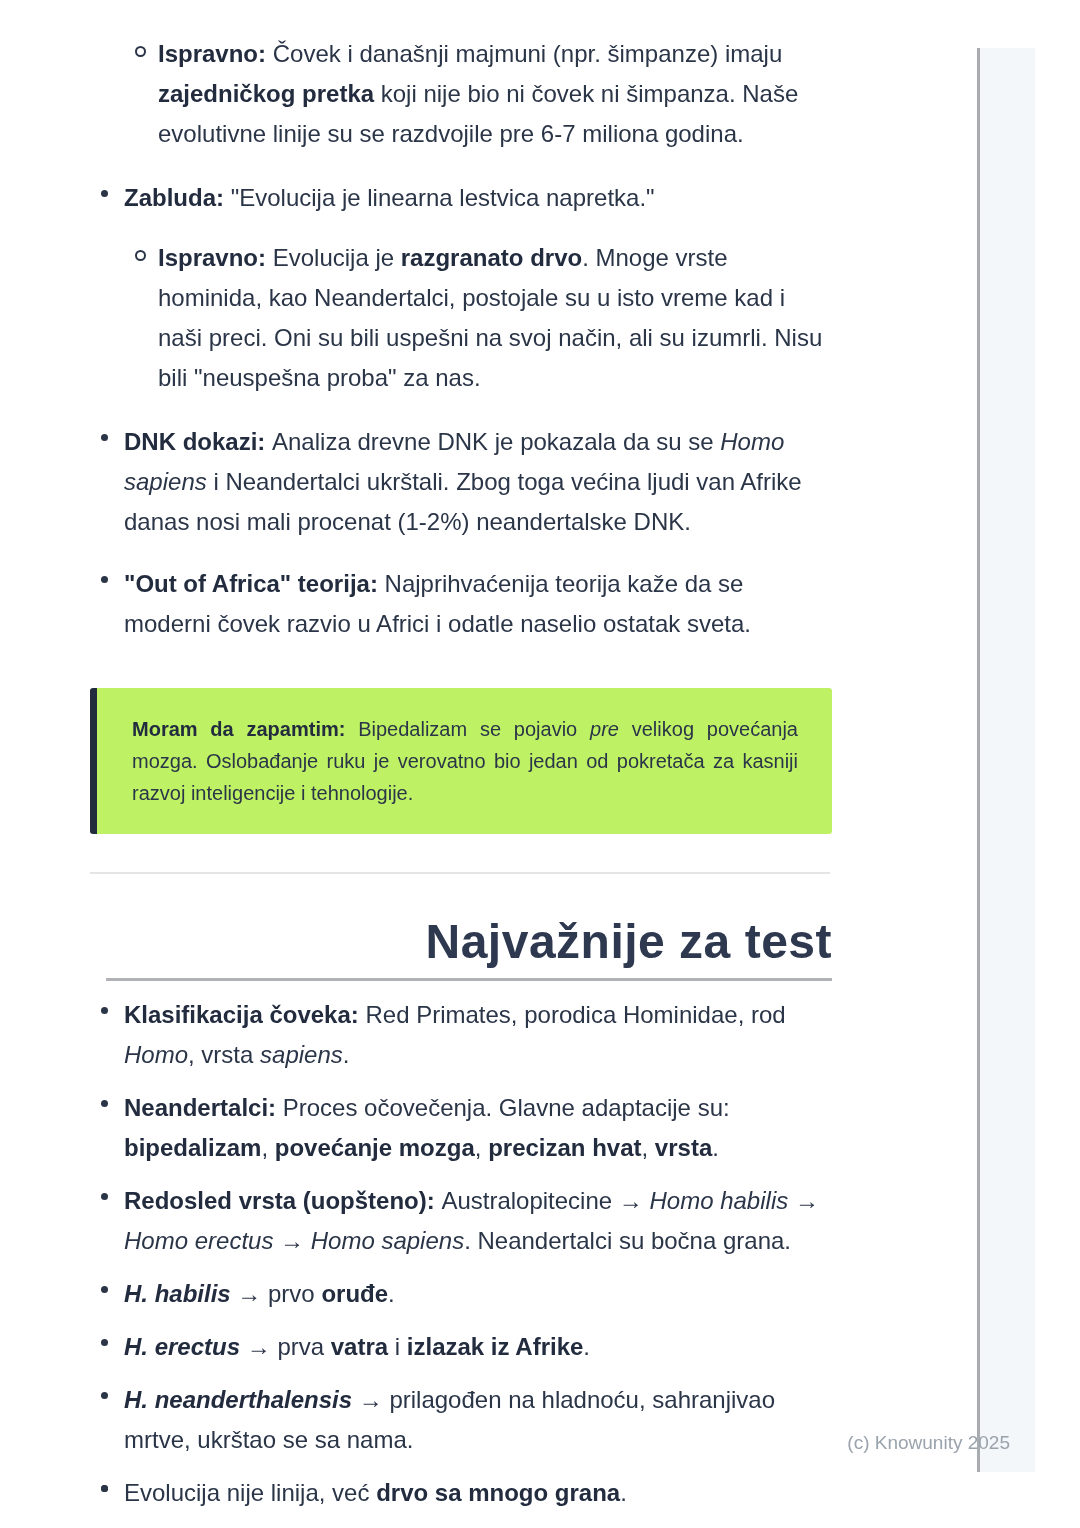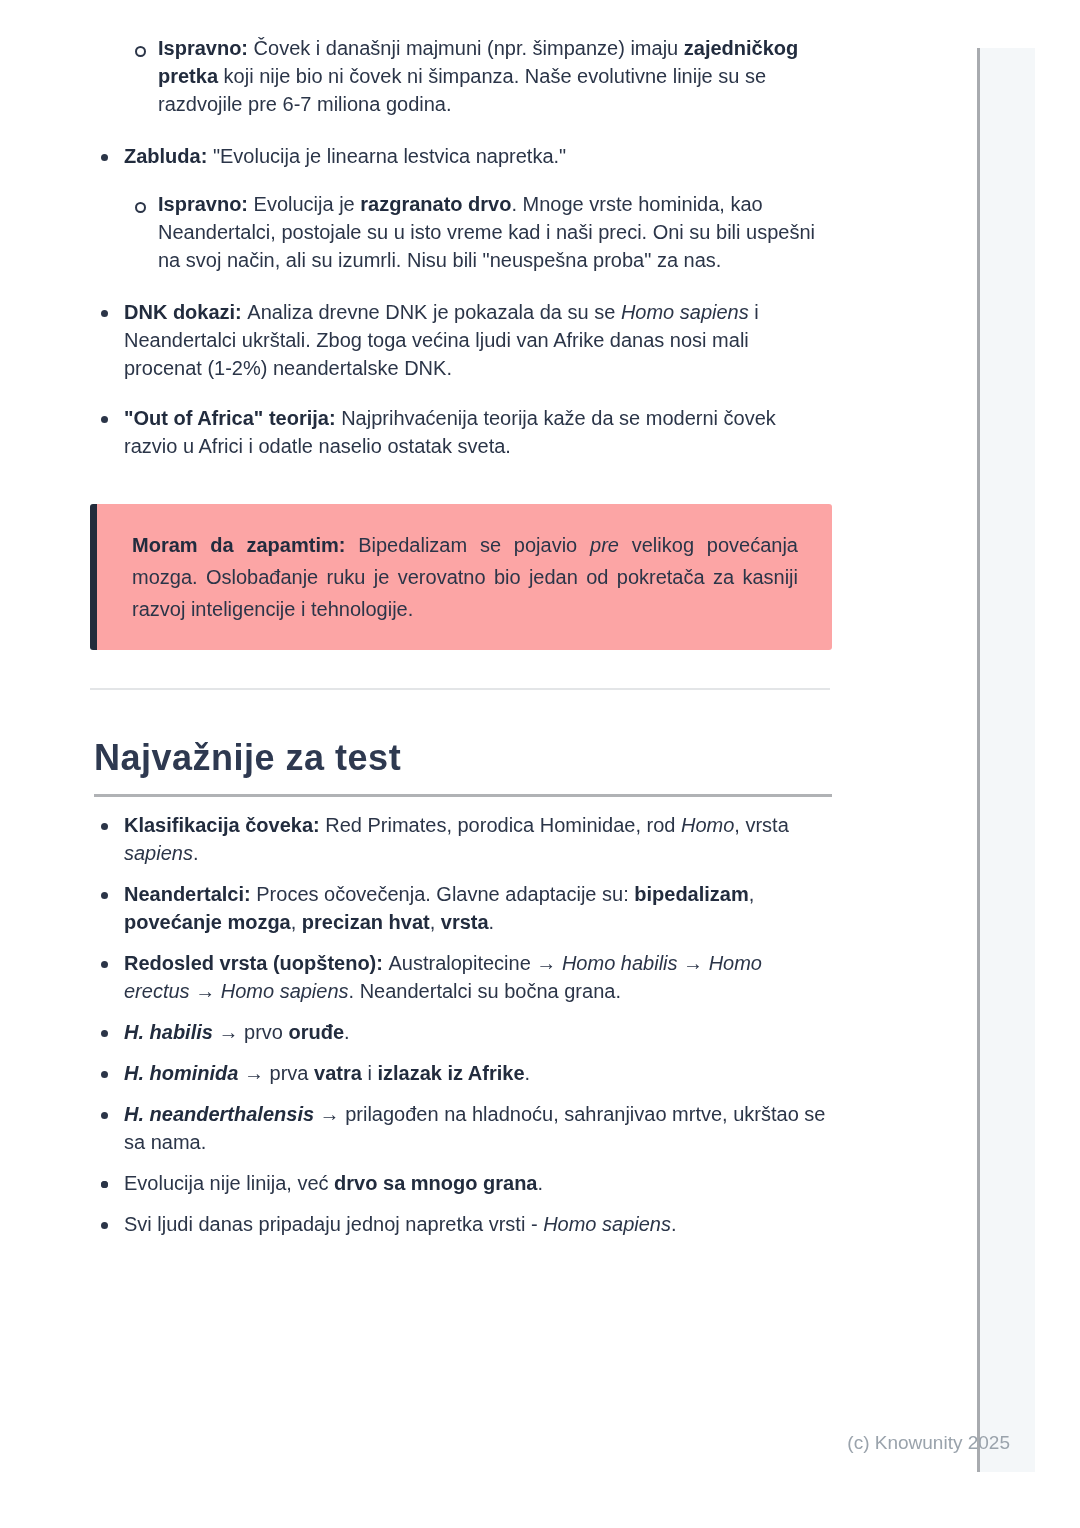--- a/index.html
+++ b/index.html
@@ -8,51 +8,52 @@
     background:#ffffff;
     font-family:"Liberation Sans", sans-serif;
     color:#2b3548;
   }
   .content{
     position:absolute;left:90px;top:34px;width:742px;
   }
   .blist{list-style:none;margin:0;padding:0;}
   .item{
     position:relative;
-    font-size:20px;line-height:28px;
+    font-size:24px;line-height:40px;
     margin-bottom:22px;
   }
   .item.tight{margin-bottom:20px;}
   .lv1{padding-left:34px;}
   .lv2{padding-left:68px;margin-bottom:24px;}
   .marker{position:absolute;top:12px;display:inline-block;}
   .dot{left:11px;width:7px;height:7px;border-radius:50%;background:#2b3548;}
   .circle{left:45px;width:7px;height:7px;border-radius:50%;border:2px solid #2b3548;background:transparent;}
   .b{font-weight:700;color:#222c3e;}
   .i{font-style:italic;}
   .bi{font-weight:700;font-style:italic;color:#222c3e;}
   .callout{
     margin-top:44px;
-    background:#fca5a5;
+    background:#bef264;
     border-left:7px solid #232c3c;
     border-radius:3px;
     padding:25px 34px 25px 35px;
     font-size:20px;line-height:32px;
     text-align:justify;
   }
   .divider{
     margin-top:38px;
     height:2px;background:#e3e5e7;border:none;width:740px;
   }
   .section-title{
-    margin:46px 0 0 4px;
-    font-size:36px;line-height:44px;font-weight:700;color:#2e3950;
+    margin:46px 0 0 16px;
+    font-size:48px;line-height:44px;font-weight:700;color:#2e3950;
     letter-spacing:0.5px;
     padding-bottom:14px;
     border-bottom:3px solid #b0b2b5;
+    text-align:right;
   }
   .testlist{margin-top:14px;}
   .testlist .item{margin-bottom:13px;}
   .footer{
     position:absolute;top:1432px;right:70px;
     font-size:19px;color:#9aa3ac;
     z-index:5;
   }
   .page-edge{
     position:absolute;left:977px;top:48px;
@@ -110,21 +111,21 @@
     <li class="item lv1">
       <span class="marker dot"></span>
       <span class="txt"><span class="b">Redosled vrsta (uopšteno): </span><span>Australopitecine → </span><span class="i">Homo habilis</span><span> → </span><span class="i">Homo erectus</span><span> → </span><span class="i">Homo sapiens</span><span>. Neandertalci su bočna grana.</span></span>
     </li>
     <li class="item lv1">
       <span class="marker dot"></span>
       <span class="txt"><span class="bi">H. habilis</span><span> → prvo </span><span class="b">oruđe</span><span>.</span></span>
     </li>
     <li class="item lv1">
       <span class="marker dot"></span>
-      <span class="txt"><span class="bi">H. hominida</span><span> → prva </span><span class="b">vatra</span><span> i </span><span class="b">izlazak iz Afrike</span><span>.</span></span>
+      <span class="txt"><span class="bi">H. erectus</span><span> → prva </span><span class="b">vatra</span><span> i </span><span class="b">izlazak iz Afrike</span><span>.</span></span>
     </li>
     <li class="item lv1">
       <span class="marker dot"></span>
       <span class="txt"><span class="bi">H. neanderthalensis</span><span> → prilagođen na hladnoću, sahranjivao mrtve, ukrštao se sa nama.</span></span>
     </li>
     <li class="item lv1">
       <span class="marker dot"></span>
     </li>
     <li class="item lv1">
       <span class="marker dot"></span>

